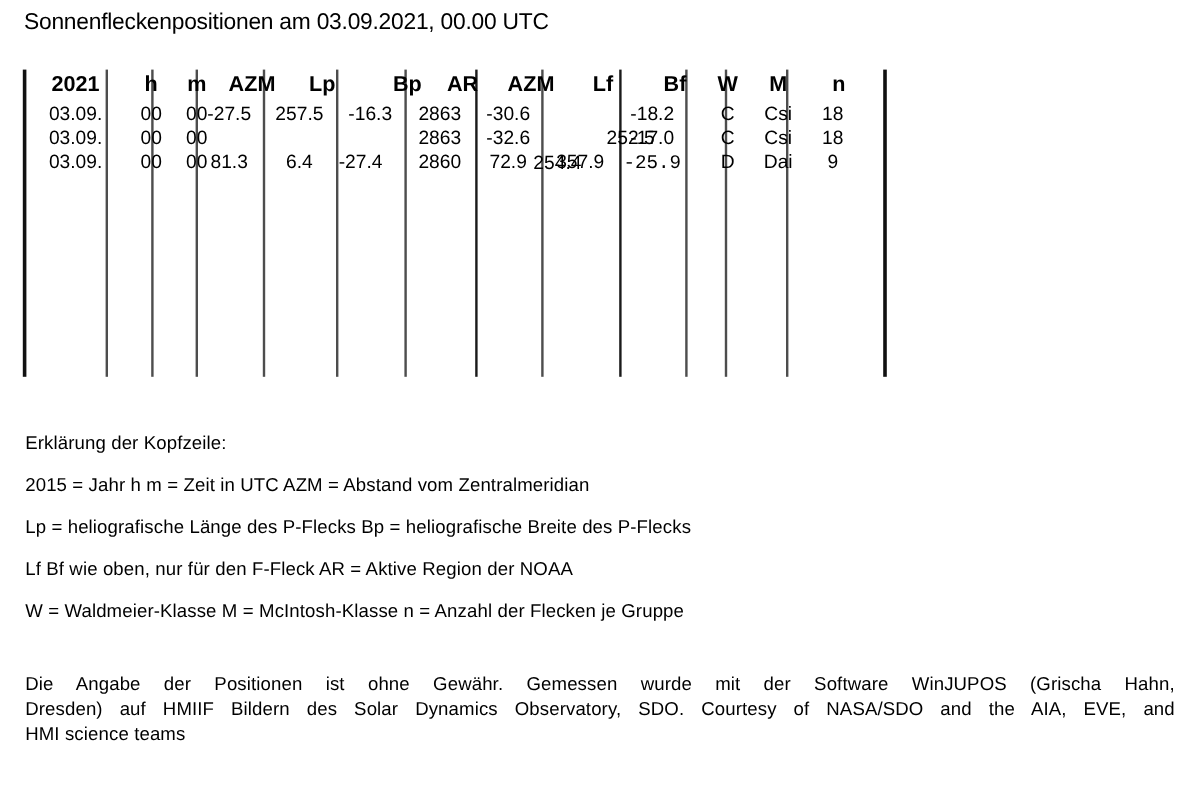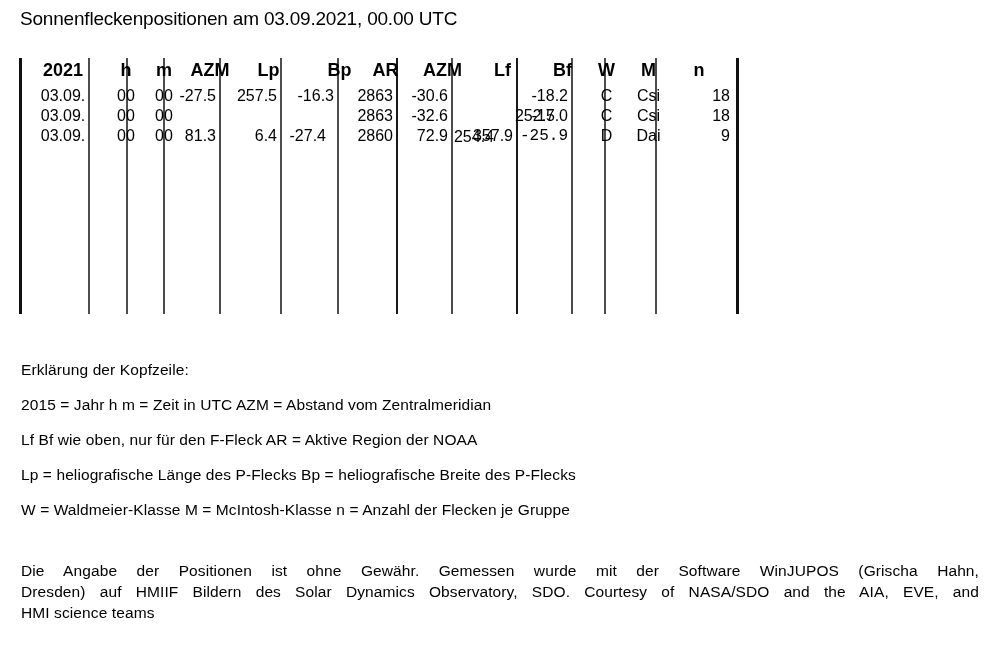--- a/index.html
+++ b/index.html
@@ -63,21 +63,21 @@
     overflow: hidden;
   }
   .header-row .cell {
     font-weight: bold;
     font-size: 18px;
     text-align: center;
   }
   .data-row .cell { font-size: 16px; }
 
   .al-c { text-align: center; }
-  .al-r { text-align: right; }
+  .al-r { text-align: center; }
 
   
   #legend {
     position: absolute;
     left: 21px;
     top: 352px;
     width: 940px;
   }
   #legend .legend-line {
     font-size: 15.5px;
@@ -197,22 +197,22 @@
     <div class="cell al-c" style="left:573px;width:29px;">D</div>
     <div class="cell al-c" style="left:606px;width:47px;">Dai</div>
     <div class="cell al-r" style="left:639px;width:72px;">9</div>
   </div>
 
 </div>
 
 <div id="legend">
   <div class="legend-line">Erklärung der Kopfzeile:</div>
   <div class="legend-line">2015 = Jahr   h m = Zeit in UTC   AZM = Abstand vom Zentralmeridian</div>
+  <div class="legend-line">Lp = heliografische Länge des P-Flecks   Bp = heliografische Breite des P-Flecks</div>
   <div class="legend-line">Lf  Bf wie oben, nur für den F-Fleck   AR = Aktive Region der NOAA</div>
-  <div class="legend-line">Lp = heliografische Länge des P-Flecks   Bp = heliografische Breite des P-Flecks</div>
   <div class="legend-line">W = Waldmeier-Klasse   M = McIntosh-Klasse   n = Anzahl der Flecken je Gruppe</div>
 </div>
 
 <div id="disclaimer">
   <span class="dline justify">Die Angabe der Positionen ist ohne Gewähr. Gemessen wurde mit der Software WinJUPOS (Grischa Hahn,</span>
   <span class="dline justify">Dresden) auf HMIIF Bildern des Solar Dynamics Observatory, SDO. Courtesy of NASA/SDO and the AIA, EVE, and</span>
   <span class="dline">HMI science teams</span>
 </div>
 
 <div id="signature">MMI</div>

